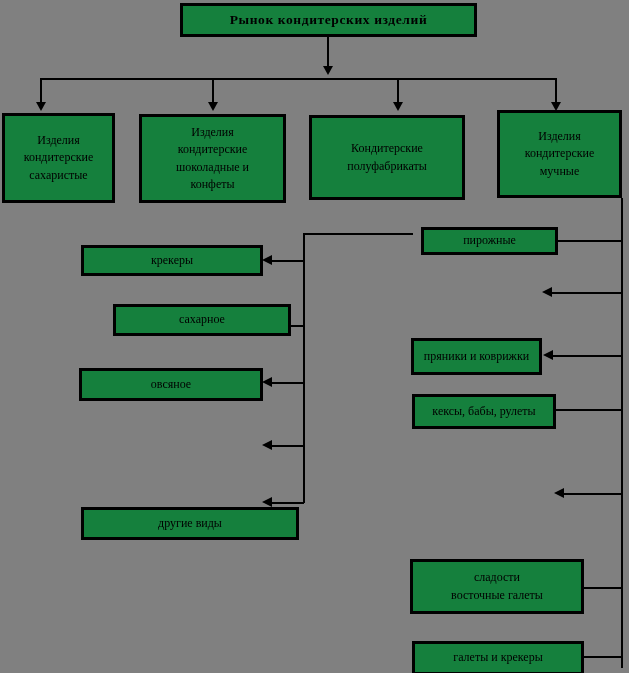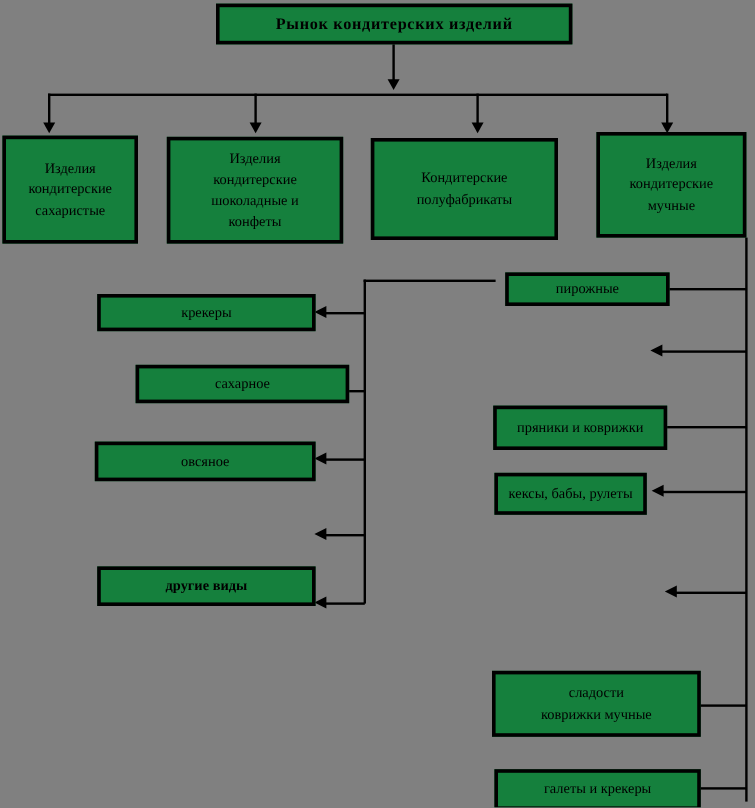--- a/index.html
+++ b/index.html
@@ -127,27 +127,27 @@
 
   <div class="hline" style="left:551px; top:587px; width:71px;"></div>
   <div class="arrow-left" style="left:543px; top:582px;"></div>
 
   <div class="hline" style="left:551px; top:656px; width:71px;"></div>
   <div class="arrow-left" style="left:543px; top:651px;"></div>
 
   <div class="box leaf-box" style="left:421px; top:227px; width:137px; height:28px;">пирожные</div>
 
 
-  <div class="box leaf-box" style="left:411px; top:338px; width:145px; height:37px;">пряники и коврижки</div>
+  <div class="box leaf-box" style="left:411px; top:338px; width:131px; height:37px;">пряники и коврижки</div>
 
-  <div class="box leaf-box" style="left:412px; top:394px; width:127px; height:35px;">кексы, бабы, рулеты</div>
+  <div class="box leaf-box" style="left:412px; top:394px; width:144px; height:35px;">кексы, бабы, рулеты</div>
 
 
   <div class="box leaf-box" style="left:410px; top:559px; width:174px; height:55px;">сладости
-коврижки мучные</div>
+восточные галеты</div>
 
   <div class="box leaf-box" style="left:412px; top:641px; width:172px; height:34px;">галеты и крекеры</div>
 
   <div class="hline" style="left:303px; top:233px; width:110px;"></div>
   <div class="vline" style="left:303px; top:233px; height:270px;"></div>
 
   <div class="hline" style="left:271px; top:260px; width:33px;"></div>
   <div class="arrow-left" style="left:262px; top:255px;"></div>
 
   <div class="hline" style="left:271px; top:325px; width:33px;"></div>
@@ -162,15 +162,15 @@
   <div class="hline" style="left:271px; top:502px; width:33px;"></div>
   <div class="arrow-left" style="left:262px; top:497px;"></div>
 
   <div class="box leaf-box" style="left:81px; top:245px; width:182px; height:31px;">крекеры</div>
 
   <div class="box leaf-box" style="left:85px; top:304px; width:178px; height:32px;margin-left:28px;">сахарное</div>
 
   <div class="box leaf-box" style="left:79px; top:368px; width:184px; height:33px;text-align:right;">овсяное</div>
 
 
-  <div class="box leaf-box" style="left:81px; top:472px; width:182px; height:33px;font-weight:bold;">другие виды</div>
+  <div class="box leaf-box" style="left:81px; top:507px; width:218px; height:33px;">другие виды</div>
 
 </div>
 
 </body></html>

